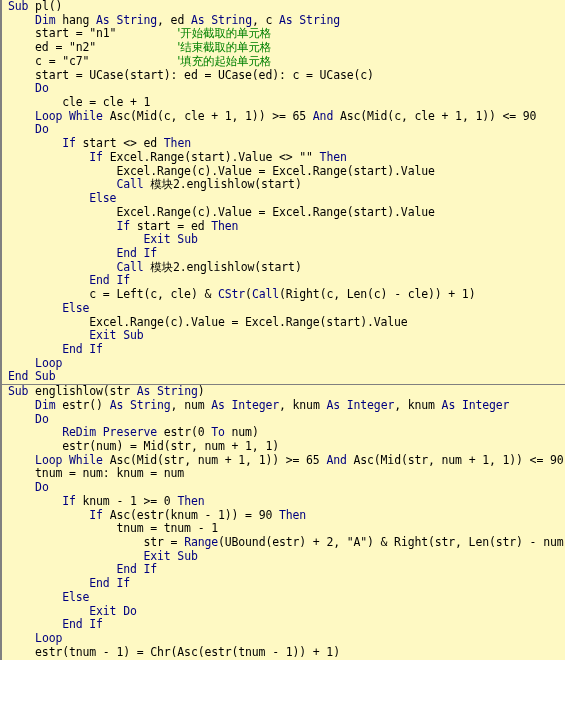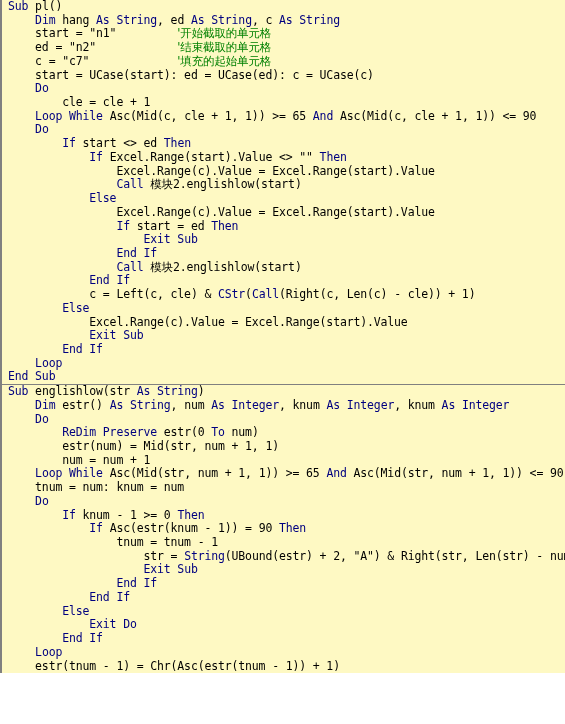--- a/index.html
+++ b/index.html
@@ -80,28 +80,27 @@
         <div class="code-line"><span class="id">        </span><span class="k">End If</span></div>
         <div class="code-line"><span class="id">    </span><span class="k">Loop</span></div>
         <div class="code-line"><span class="k">End Sub</span></div>
       </div>
       <div class="module">
         <div class="code-line"><span class="k">Sub </span><span class="id">englishlow(str </span><span class="k">As String</span><span class="id">)</span></div>
         <div class="code-line"><span class="id">    </span><span class="k">Dim </span><span class="id">estr() </span><span class="k">As String</span><span class="id">, num </span><span class="k">As Integer</span><span class="id">, knum </span><span class="k">As Integer</span><span class="id">, knum </span><span class="k">As Integer</span></div>
         <div class="code-line"><span class="id">    </span><span class="k">Do</span></div>
         <div class="code-line"><span class="id">        </span><span class="k">ReDim Preserve </span><span class="id">estr(0 </span><span class="k">To </span><span class="id">num)</span></div>
         <div class="code-line"><span class="id">        estr(num) = Mid(str, num + 1, 1)</span></div>
-        <div class="code-line"><span class="id">        num = num + 1</span></div>
         <div class="code-line"><span class="id">    </span><span class="k">Loop While </span><span class="id">Asc(Mid(str, num + 1, 1)) &gt;= 65 </span><span class="k">And </span><span class="id">Asc(Mid(str, num + 1, 1)) &lt;= 90</span></div>
         <div class="code-line"><span class="id">    tnum = num: knum = num</span></div>
         <div class="code-line"><span class="id">    </span><span class="k">Do</span></div>
         <div class="code-line"><span class="id">        </span><span class="k">If </span><span class="id">knum - 1 &gt;= 0 </span><span class="k">Then</span></div>
         <div class="code-line"><span class="id">            </span><span class="k">If </span><span class="id">Asc(estr(knum - 1)) = 90 </span><span class="k">Then</span></div>
         <div class="code-line"><span class="id">                tnum = tnum - 1</span></div>
-        <div class="code-line"><span class="id">                    str = </span><span class="k">String</span><span class="id">(UBound(estr) + 2, "A") &amp; Right(str, Len(str) - num)</span></div>
+        <div class="code-line"><span class="id">                    str = </span><span class="k">Range</span><span class="id">(UBound(estr) + 2, "A") &amp; Right(str, Len(str) - num)</span></div>
         <div class="code-line"><span class="id">                    </span><span class="k">Exit Sub</span></div>
         <div class="code-line"><span class="id">                </span><span class="k">End If</span></div>
         <div class="code-line"><span class="id">            </span><span class="k">End If</span></div>
         <div class="code-line"><span class="id">        </span><span class="k">Else</span></div>
         <div class="code-line"><span class="id">            </span><span class="k">Exit Do</span></div>
         <div class="code-line"><span class="id">        </span><span class="k">End If</span></div>
         <div class="code-line"><span class="id">    </span><span class="k">Loop</span></div>
         <div class="code-line"><span class="id">    estr(tnum - 1) = Chr(Asc(estr(tnum - 1)) + 1)</span></div>
       </div>
     </div>

